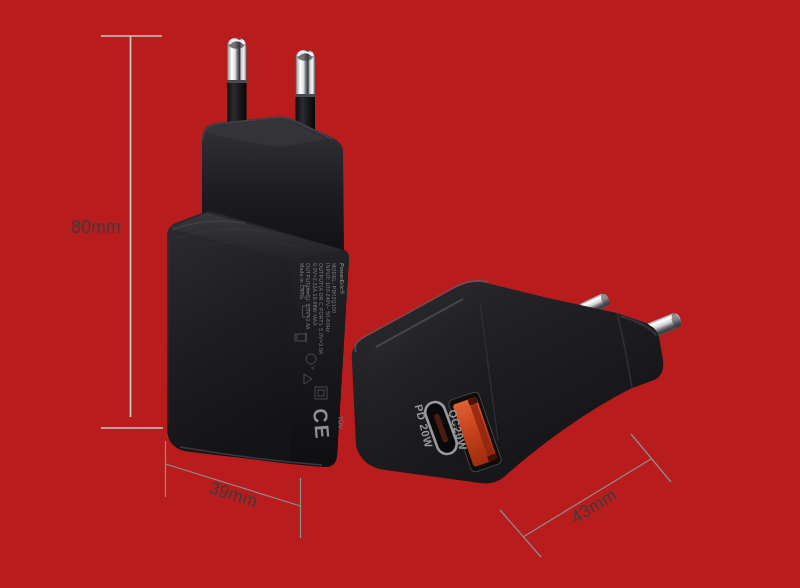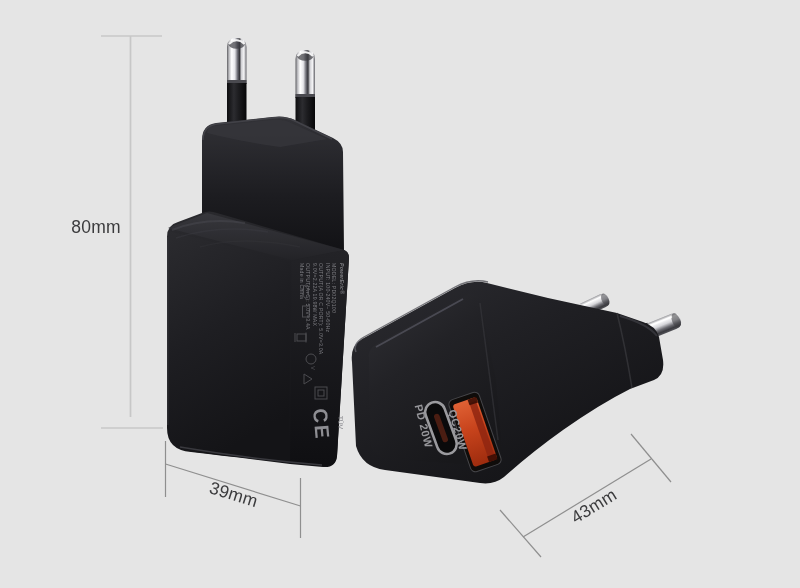--- a/index.html
+++ b/index.html
@@ -1,16 +1,16 @@
 <!DOCTYPE html>
 <html><head>
 <meta charset="utf-8">
 <style>
   html,body{margin:0;padding:0;background:#ffffff;}
-  .stage{position:relative;width:800px;height:588px;background:#e5e5e5;overflow:hidden;
+  .stage{position:relative;width:800px;height:588px;background:#b91c1c;overflow:hidden;
          font-family:"Liberation Sans", sans-serif;text-align:center;}
   svg{display:block;}
   text{font-family:"Liberation Sans", sans-serif;}
   .dim-label{fill:#3b3b3d;font-size:17.5px;letter-spacing:.3px;}
   .spec{fill:#7d7d82;font-size:5.2px;letter-spacing:.2px;}
   .port-label{fill:#97979b;font-size:11px;font-weight:bold;letter-spacing:.6px;}
 </style>
 </head>
 <body>
 

